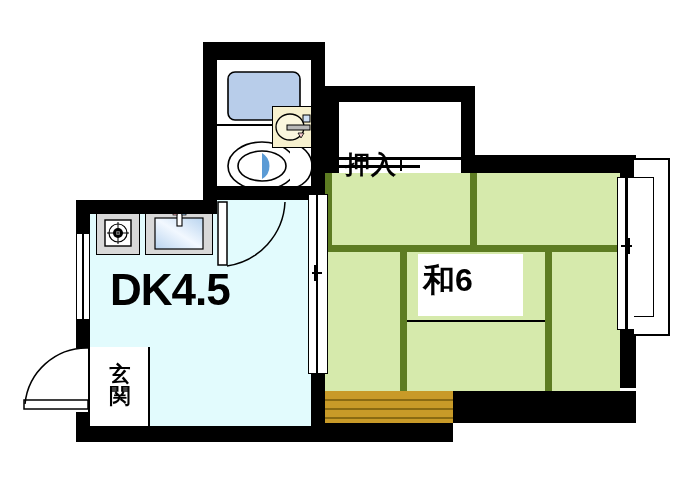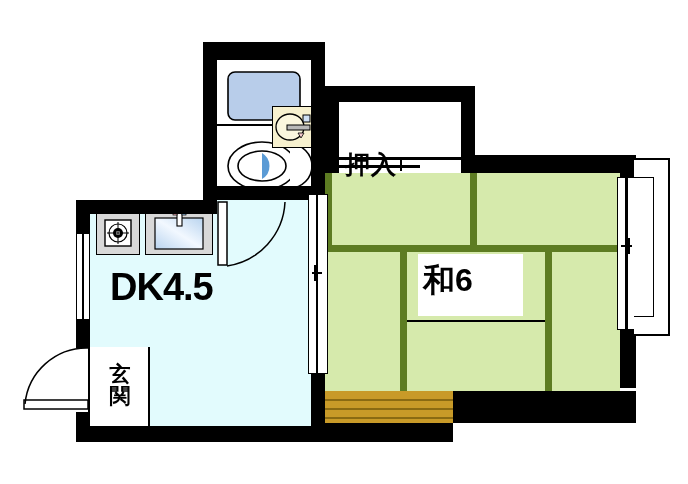--- a/index.html
+++ b/index.html
@@ -10,21 +10,21 @@
   .wall{background:#000000;}
   .white{background:#ffffff;}
   .thinline{background:#000000;}
   .room-dk{background:#e2fbfd;}
   .tatami{background:#d6eaac;}
   .tatami-seam{background:#5d7c22;}
   .wood{background:#c89a28;}
   .wood-line{background:#8a6a12;}
   .fixture-box{background:#d8d8d8;border:1px solid #000;}
   .label{color:#000;font-weight:bold;line-height:1;white-space:nowrap;}
-  .lbl-dk{font-size:38px;letter-spacing:-1px;}
+  .lbl-dk{font-size:44px;letter-spacing:-1px;}
   .lbl-wa{font-size:32px;letter-spacing:0px;}
   .lbl-jp{font-size:25px;letter-spacing:1px;}
   .lbl-genkan{font-size:21px;line-height:1.05;text-align:center;}
   .whitebox{background:#ffffff;}
   svg{display:block;overflow:visible;}
 </style>
 </head>
 <body>
 
 <div id="plan">

